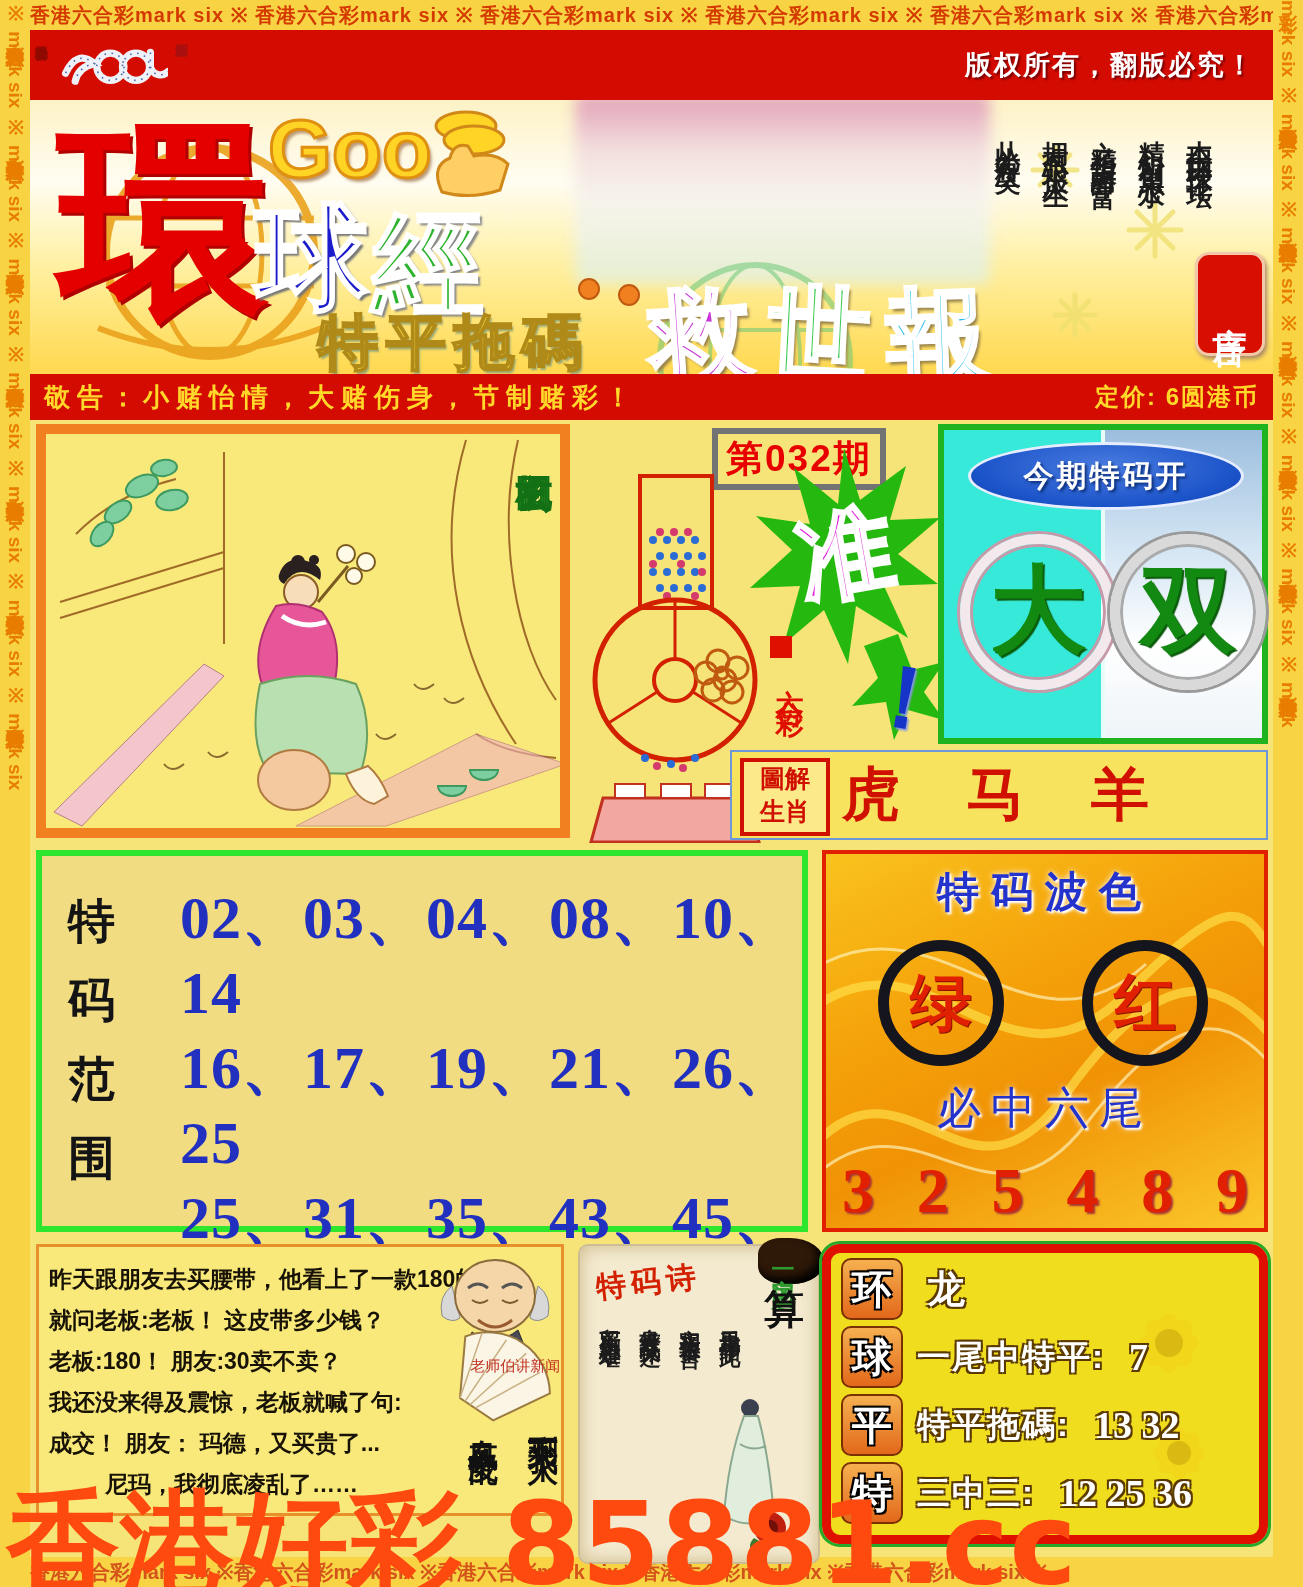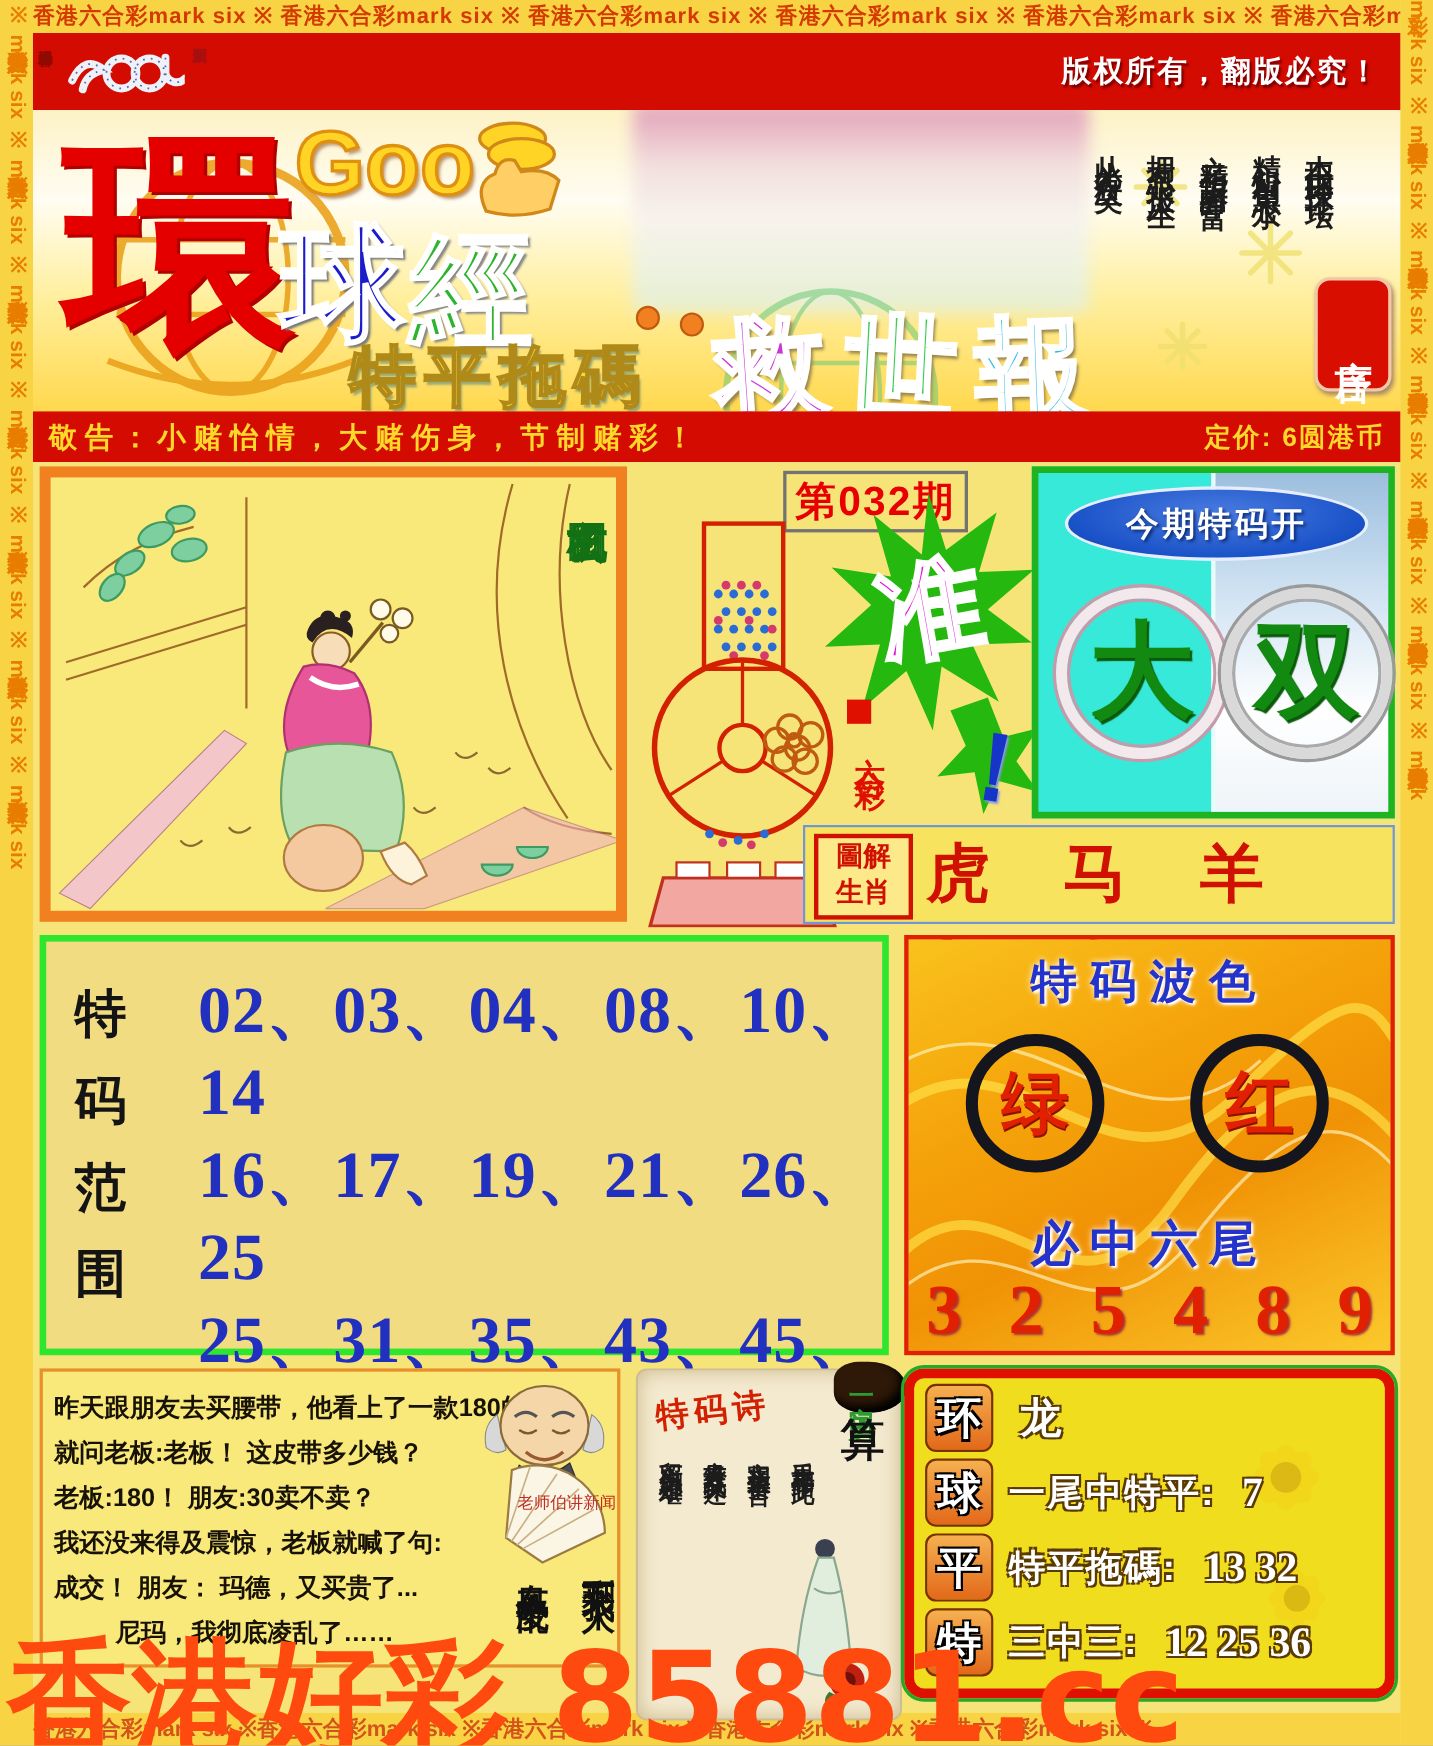--- a/index.html
+++ b/index.html
@@ -58,21 +58,21 @@
   .notice{color:#ffd829;font-size:26px;font-weight:bold;letter-spacing:7px;}
   .price{color:#ffd829;font-size:24px;font-weight:bold;letter-spacing:2px;}
 
   .mainbg{left:30px;top:420px;width:1243px;height:1137px;background:#f6e478;}
 
   
   .mystery{left:36px;top:424px;width:514px;height:394px;border:10px solid #f08020;background:#f8e97a;}
   .mystery-label{right:6px;top:10px;color:#2aa32a;font-weight:900;font-size:36px;line-height:40px;
                  letter-spacing:2px;-webkit-text-stroke:1px #147014;}
 
-  .issue{left:712px;top:428px;border:3px solid #737373;padding:0 8px;color:#e80000;
+  .issue{left:712px;top:428px;border:6px solid #737373;padding:0 8px;color:#e80000;
          font-size:37px;font-weight:900;background:#f6e478;letter-spacing:2px;}
 
   .liuhe{left:770px;top:636px;width:26px;}
   .liuhe .sq{width:22px;height:22px;background:#e01000;margin-bottom:8px;}
   .liuhe .tx{writing-mode:vertical-rl;text-orientation:upright;color:#e01000;font-size:28px;
              font-weight:900;letter-spacing:10px;font-family:"Liberation Serif",serif;}
   .exclaim{left:862px;top:640px;color:#1634c8;font-size:86px;font-weight:900;transform:rotate(9deg);
            text-shadow:2px 2px 2px #8899dd;}
 
   
@@ -109,21 +109,21 @@
 
   
   .wave{left:822px;top:850px;width:438px;height:374px;border:4px solid #e02000;
         background:linear-gradient(155deg,#f9c21d 0%,#f5a30a 35%,#f09205 60%,#fbc92c 100%);overflow:hidden;}
   .wave-title{position:absolute;top:10px;width:100%;text-align:center;font-size:42px;font-weight:900;
         color:#2433cc;letter-spacing:12px;text-shadow:0 0 6px #fff,2px 2px 2px #fff;}
   .wave-ring{position:absolute;top:86px;width:104px;height:104px;border:11px solid #15151d;border-radius:50%;
         display:flex;align-items:center;justify-content:center;font-size:62px;font-weight:900;color:#e02000;
         text-shadow:1px 1px 0 #8a1000;}
   .wave-ring.g{left:52px;} .wave-ring.r{left:256px;}
-  .wave-sub{position:absolute;top:247px;width:100%;text-align:center;font-size:44px;font-weight:700;
+  .wave-sub{position:absolute;top:225px;width:100%;text-align:center;font-size:44px;font-weight:400;
         color:#2433cc;letter-spacing:10px;text-shadow:0 0 6px #fff,2px 2px 2px #fff;}
   .wave-digits{position:absolute;top:300px;left:16px;right:16px;display:flex;justify-content:space-between;
         font-size:64px;font-weight:900;color:#e02000;font-family:"Liberation Serif",serif;
         text-shadow:2px 2px 2px #a33;}
 
   
   .joke{left:36px;top:1244px;width:528px;height:272px;border:3px solid #e8912c;background:#f8e97a;
         box-sizing:border-box;padding:12px 10px;}
   .joke-line{font-size:23px;font-weight:bold;color:#171205;line-height:41px;white-space:nowrap;}
   .joke-line.indent{padding-left:56px;}

